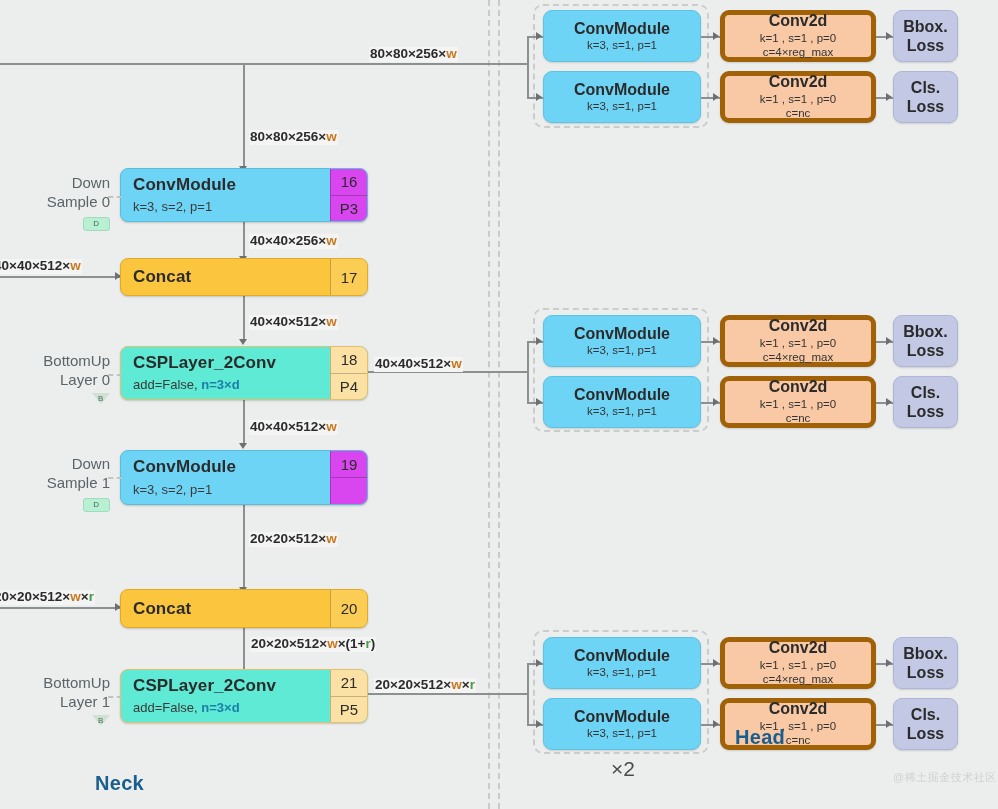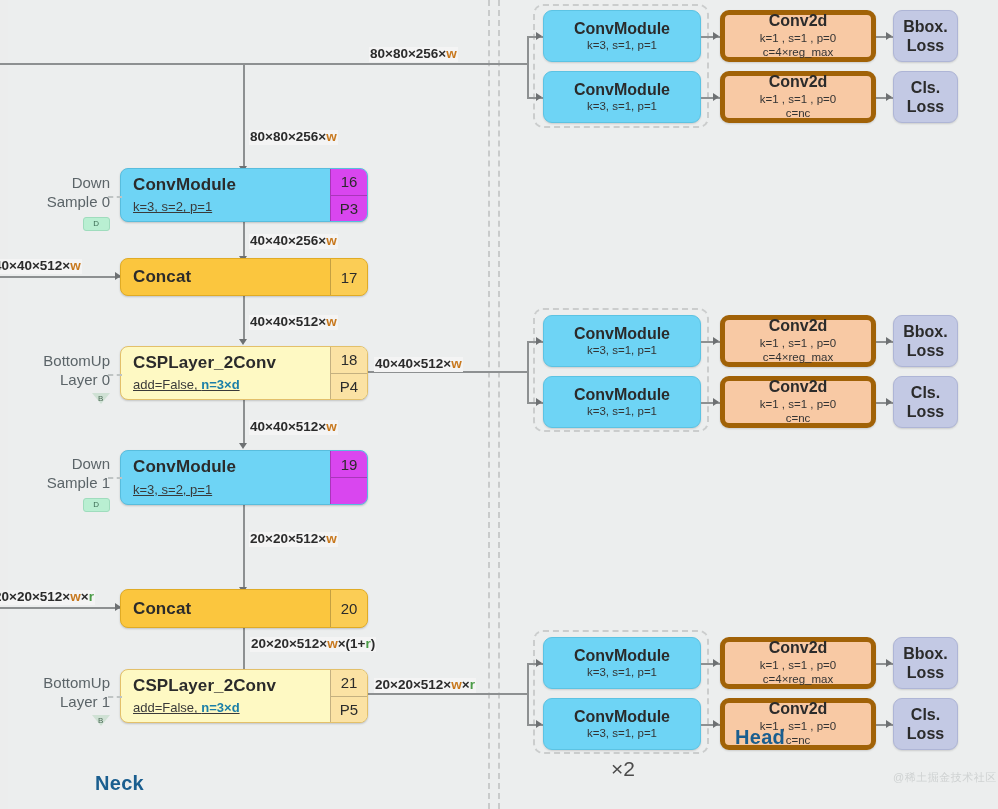--- a/index.html
+++ b/index.html
@@ -14,32 +14,32 @@
 
   
   .dash-group{position:absolute;border:2px dashed #cbcdcd;border-radius:10px;box-sizing:border-box;}
 
   
   .node{position:absolute;box-sizing:border-box;border-radius:8px;display:flex;
         box-shadow:0 1px 2px rgba(0,0,0,.18);overflow:hidden;}
   .node .body{flex:1 1 auto;display:flex;flex-direction:column;justify-content:center;
         padding-left:12px;box-sizing:border-box;}
   .node .title{font-weight:bold;font-size:17px;color:#2b2b2b;line-height:1.15;letter-spacing:.1px;}
-  .node .sub{font-size:13px;color:#3a3a3a;line-height:1.2;margin-top:5px;text-decoration:underline;}
+  .node .sub{font-size:13px;color:#3a3a3a;line-height:1.2;margin-top:5px;}
   .node .sub .hl{color:#1a7fa8;font-weight:bold;}
   .node .idx{flex:0 0 36px;display:flex;flex-direction:column;border-left:1px solid rgba(0,0,0,.22);}
   .node .idx .n,.node .idx .p{flex:1;display:flex;align-items:center;justify-content:center;
         font-size:15px;color:#2b2b2b;font-weight:500;}
   .node .idx .p{border-top:1px solid rgba(0,0,0,.22);}
 
   .conv{background:#6ed4f5;border:1px solid #58bddd;}
   .conv .idx{background:#d946ef;}
   .concat{background:#fbc63e;border:1px solid #e0ab25;}
   .concat .idx{background:#fbcd55;}
-  .csp{background:#fef9c3;border:1px solid #e3c06a;}
+  .csp{background:#5eead4;border:1px solid #e3c06a;}
   .csp .idx{background:#fbe2a4;}
 
   
   .hnode{position:absolute;box-sizing:border-box;border-radius:9px;display:flex;flex-direction:column;
          align-items:center;justify-content:center;box-shadow:0 1px 2px rgba(0,0,0,.14);}
   .hconv{background:#6ed4f5;border:1px solid #5cc3e3;}
   .hconv2d{background:#f8c9a4;border:5px solid #a16207;}
   .hloss{background:#c3c9e4;border:1px solid #aeb5d6;}
   .hnode .t{font-weight:bold;font-size:16px;color:#2b2b2b;line-height:1.15;}
   .hnode .s{font-size:11.5px;color:#333;line-height:1.25;}

